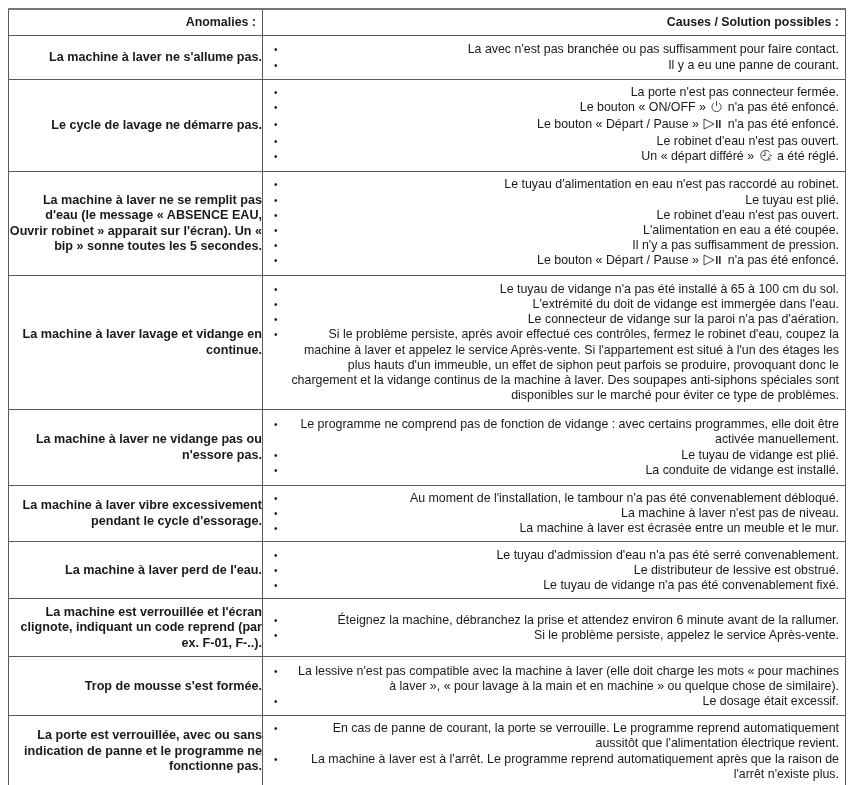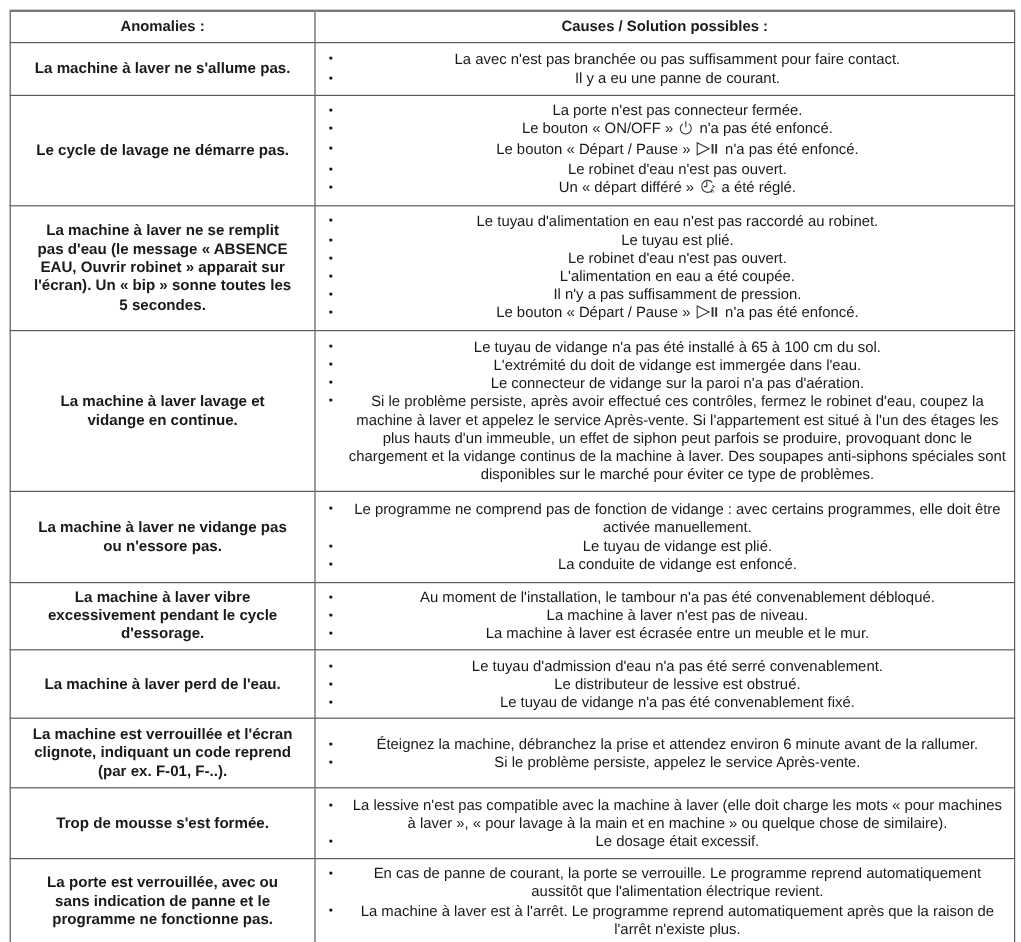--- a/index.html
+++ b/index.html
@@ -4,27 +4,27 @@
 <style>
   html, body { margin: 0; padding: 0; background: #ffffff; }
   body { width: 851px; height: 785px; position: relative; overflow: hidden;
          font-family: "Liberation Sans", sans-serif; color: #1a1a1a; }
   table.trouble {
     position: absolute; left: 8px; top: 8px; width: 837px;
     border-collapse: collapse; table-layout: fixed;
     font-size: 12.4px; line-height: 15.1px;
   }
   table.trouble td, table.trouble th {
-    border: 1.5px solid #5a5a5a; vertical-align: middle; text-align: center;
+    border: 1.5px solid #5a5a5a; vertical-align: middle; text-align: right;
   }
   table.trouble tr:first-child th { border-top: 2px solid #777; }
   col.c1 { width: 254px; }
   col.c2 { width: 583px; }
   th { font-weight: bold; padding: 0 6px; height: 25px; }
-  td.anomaly { font-weight: bold; padding: 0 18px; font-size: 12.6px; line-height: 15.4px; }
+  td.anomaly { font-weight: bold; padding: 0 0; font-size: 12.6px; line-height: 15.4px; }
   td.causes { padding: 5px 6px 5px 0; }
   ul.cl { list-style: none; margin: 0; padding: 0; }
   ul.cl li { position: relative; padding-left: 27px; }
   ul.cl li .bullet { position: absolute; left: 11px; top: 0; font-size: 10px; }
   .ico { display: inline-block; vertical-align: -2px; margin: 0 1px; }
 </style>
 </head>
 <body>
 
 <table class="trouble">
@@ -100,21 +100,21 @@
             <li><span class="bullet">•</span><span>Si le problème persiste, après avoir effectué ces contrôles, fermez le robinet d'eau, coupez la machine à laver et appelez le service Après-vente. Si l'appartement est situé à l'un des étages les plus hauts d'un immeuble, un effet de siphon peut parfois se produire, provoquant donc le chargement et la vidange continus de la machine à laver. Des soupapes anti-siphons spéciales sont disponibles sur le marché pour éviter ce type de problèmes.</span></li>
           </ul>
         </td>
       </tr>
       <tr style="height: 76px;">
         <td class="anomaly">La machine à laver ne vidange pas ou n'essore pas.</td>
         <td class="causes">
           <ul class="cl">
             <li><span class="bullet">•</span><span>Le programme ne comprend pas de fonction de vidange : avec certains programmes, elle doit être activée manuellement.</span></li>
             <li><span class="bullet">•</span><span>Le tuyau de vidange est plié.</span></li>
-            <li><span class="bullet">•</span><span>La conduite de vidange est enfoncé.</span></li>
+            <li><span class="bullet">•</span><span>La conduite de vidange est installé.</span></li>
           </ul>
         </td>
       </tr>
       <tr style="height: 55px;">
         <td class="anomaly">La machine à laver vibre excessivement pendant le cycle d'essorage.</td>
         <td class="causes">
           <ul class="cl">
             <li><span class="bullet">•</span><span>Au moment de l'installation, le tambour n'a pas été convenablement débloqué.</span></li>
             <li><span class="bullet">•</span><span>La machine à laver n'est pas de niveau.</span></li>
             <li><span class="bullet">•</span><span>La machine à laver est écrasée entre un meuble et le mur.</span></li>

